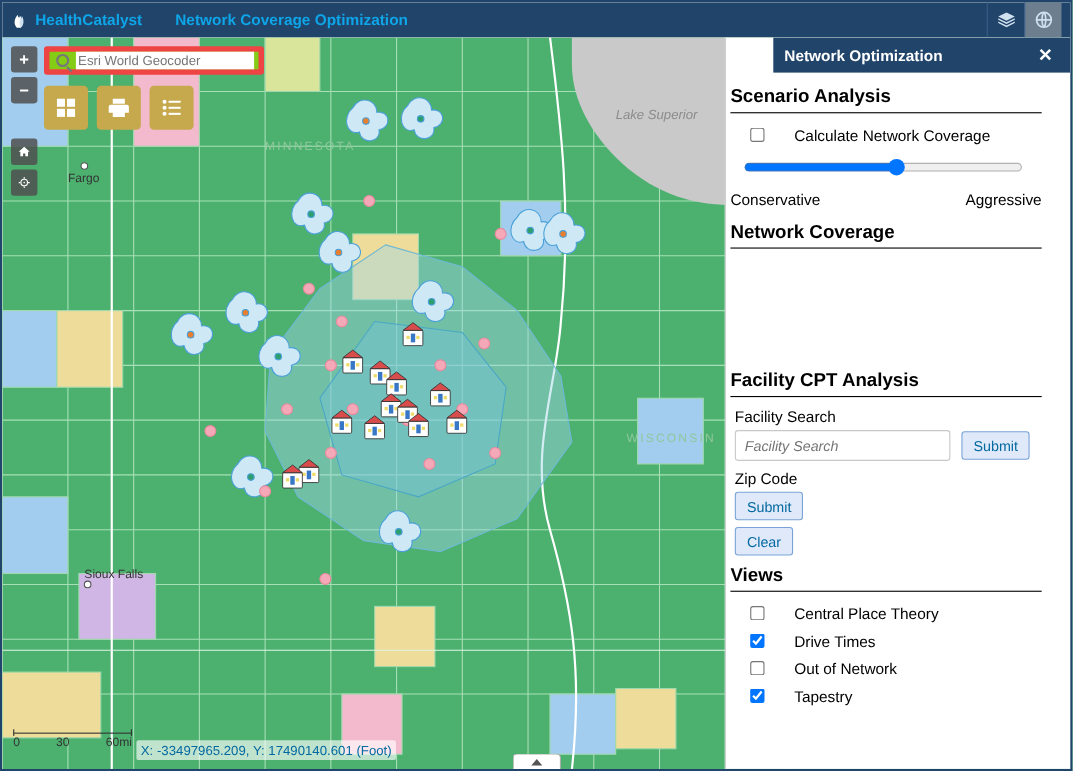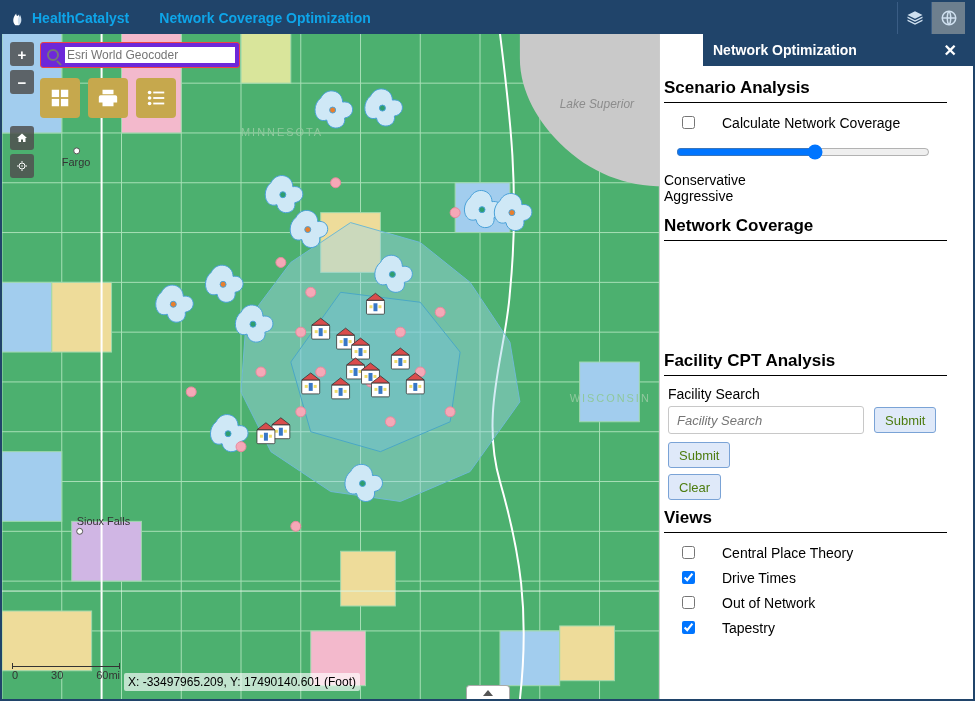--- a/index.html
+++ b/index.html
@@ -18,31 +18,31 @@
   
   .stage { position:absolute; left:0; right:0; top:32px; bottom:0; overflow:hidden; }
   .map { position:absolute; inset:0; }
   .map svg { width:100%; height:100%; display:block; }
 
   
   .ctrl-stack { position:absolute; left:8px; top:8px; display:flex; flex-direction:column; gap:4px; z-index:5; }
   .ctrl-btn { width:24px; height:24px; background:rgba(80,80,80,.85); color:#fff; border:none; border-radius:3px; display:flex; align-items:center; justify-content:center; font-size:15px; font-weight:700; cursor:pointer; }
   .ctrl-btn.sm { font-size:13px; }
 
-  .search-bar { position:absolute; left:38px; top:8px; width:200px; height:26px; background:#6d28d9; border:1px solid #ef4444; border-radius:3px; display:flex; align-items:center; padding:0 4px 0 6px; gap:6px; z-index:5; }
+  .search-bar { position:absolute; left:38px; top:8px; width:200px; height:26px; background:#84cc16; border:5px solid #ef4444; border-radius:3px; display:flex; align-items:center; padding:0 4px 0 6px; gap:6px; z-index:5; }
   .search-bar .mag { width:12px; height:12px; border:2px solid #777; border-radius:50%; position:relative; }
   .search-bar .mag::after { content:""; position:absolute; right:-5px; bottom:-5px; width:6px; height:2px; background:#777; transform:rotate(45deg); }
   .search-bar input { flex:1; border:none; outline:none; font-size:12px; color:#333; }
 
   .toolrow { position:absolute; left:38px; top:44px; display:flex; gap:8px; z-index:5; }
   .toolsq { width:40px; height:40px; background:#c6a84d; border:none; border-radius:4px; color:#fff; display:flex; align-items:center; justify-content:center; cursor:pointer; }
   .toolsq svg { width:22px; height:22px; }
 
   
-  .statusbar { position:absolute; left:122px; bottom:8px; color:#000000; font-size:12px; background:rgba(255,255,255,.65); padding:2px 4px; border-radius:2px; }
+  .statusbar { position:absolute; left:122px; bottom:8px; color:#0369a1; font-size:12px; background:rgba(255,255,255,.65); padding:2px 4px; border-radius:2px; }
   .scalebar { position:absolute; left:10px; bottom:18px; font-size:11px; color:#333; }
   .scalebar .line { width:108px; height:1px; background:#333; position:relative; }
   .scalebar .line::before, .scalebar .line::after { content:""; position:absolute; width:1px; height:6px; background:#333; top:-3px; }
   .scalebar .line::before { left:0; }
   .scalebar .line::after { right:0; }
   .scalebar .labels { display:flex; justify-content:space-between; width:108px; margin-top:2px; }
   .knub { position:absolute; left:50%; bottom:0; transform:translateX(-50%); width:44px; height:14px; background:#fff; border:1px solid #aaa; border-bottom:none; border-radius:4px 4px 0 0; display:flex; align-items:center; justify-content:center; }
   .knub .tri { width:0; height:0; border-left:5px solid transparent; border-right:5px solid transparent; border-bottom:6px solid #555; }
 
   
@@ -53,26 +53,26 @@
   .panel-body::-webkit-scrollbar { width:14px; }
   .panel-body::-webkit-scrollbar-track { background:#ededed; }
   .panel-body::-webkit-scrollbar-thumb { background:#c5c5c5; }
 
   .sec h2 { font-size:17px; margin:4px 0 2px 0; }
   .rule { border:none; border-top:1px solid #000; margin:4px 0 10px 0; }
   .chk { display:flex; align-items:center; gap:24px; font-size:14px; margin:6px 0 6px 14px; }
   .chk input { width:13px; height:13px; }
 
   .slider { width:254px; height:16px; margin:6px 0 0 12px; }
-  .sliderlabels { display:flex; justify-content:space-between; font-size:14px; margin:8px 0 12px 0;flex-direction:column; }
+  .sliderlabels { display:flex; justify-content:space-between; font-size:14px; margin:8px 0 12px 0; }
 
   .fieldlabel { font-size:14px; margin:6px 0 4px 4px; }
   .row { display:flex; align-items:center; gap:10px; margin:2px 0 8px 4px; }
   .txt { flex:0 0 196px; height:28px; border:1px solid #c8c8c8; border-radius:3px; padding:0 8px; font-size:13px; color:#555; font-style:italic; }
-  .btn { height:26px; padding:0 10px; background:#dfe9f9; border:1px solid #7aa3d6; border-radius:3px; color:#4d7c0f; font-size:13px; cursor:pointer; }
+  .btn { height:26px; padding:0 10px; background:#dfe9f9; border:1px solid #7aa3d6; border-radius:3px; color:#0369a1; font-size:13px; cursor:pointer; }
 
   .views { font-size:14px; }
   .views .chk { margin-left:14px; }
 
   .spacer { height:48px; }
 
   
   .ico { width:18px; height:18px; fill:currentColor; }
 </style>
 </head>
@@ -403,20 +403,21 @@
       </div>
 
       <div class="sec">
         <h2>Facility CPT Analysis</h2>
         <hr class="rule">
         <div class="fieldlabel">Facility Search</div>
         <div class="row">
           <input class="txt" type="text" placeholder="Facility Search" style="">
           <button class="btn">Submit</button>
         </div>
+        <div class="fieldlabel">Zip Code</div>
         <div class="row">
           <button class="btn">Submit</button>
         </div>
         <div class="row" style="margin-top:-2px">
           <button class="btn">Clear</button>
         </div>
       </div>
 
       <div class="sec views">
         <h2>Views</h2>

